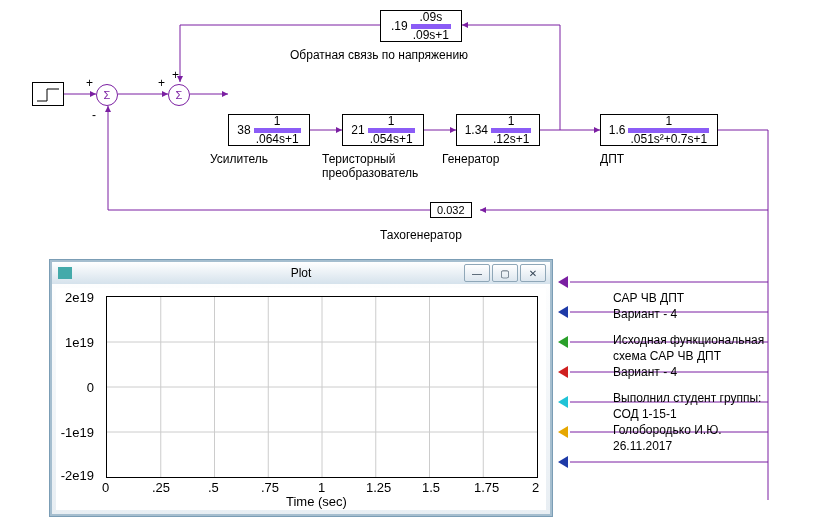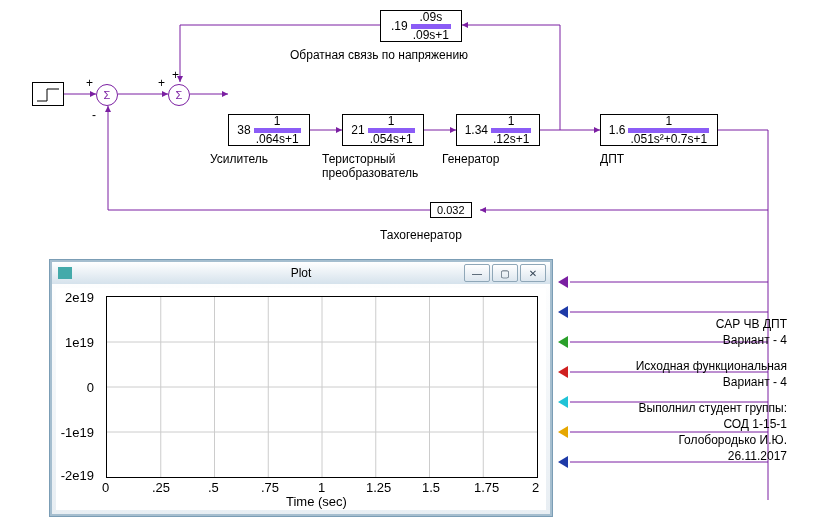--- a/index.html
+++ b/index.html
@@ -17,21 +17,21 @@
   .gainbox{position:absolute;border:1px solid #000;background:#fff;padding:1px 6px;font-size:11px;}
   .plotwin{position:absolute;border:2px solid #a5becf;background:linear-gradient(#ffffff,#e8eef3);box-shadow:0 0 0 1px #7b9db5;}
   .plot-titlebar{height:22px;background:linear-gradient(#ffffff,#d5e2ec);display:flex;align-items:center;font-size:12px;position:relative;}
   .plot-titlebar .ticon{width:14px;height:12px;background:#4aa;display:inline-block;margin:0 6px;}
   .plot-titlebar .ttl{position:absolute;left:0;right:0;text-align:center;pointer-events:none;}
   .winbtns{position:absolute;right:4px;top:2px;display:flex;gap:2px;}
   .winbtn{width:24px;height:16px;border:1px solid #8fa7b8;border-radius:2px;background:linear-gradient(#fff,#dde7ef);display:flex;align-items:center;justify-content:center;font-size:10px;color:#345;}
   .plotarea{position:relative;background:#fff;margin:4px;}
   .plotgrid{position:absolute;border:1px solid #000;}
   .tick{position:absolute;font-size:13px;color:#000;}
-  .info{position:absolute;right:26px;top:290px;width:190px;text-align:right;line-height:16px;margin-top:26px;}
+  .info{position:absolute;right:10px;top:290px;width:190px;text-align:left;line-height:16px;}
   .sign{position:absolute;font-size:12px;color:#000;}
   .arrowhead{fill:#7b1fa2;}
   .striangle{position:absolute;width:0;height:0;}
 </style>
 </head>
 <body>
 
 <div class="canvas">
 
   <svg width="813" height="530" style="position:absolute;left:0;top:0">
@@ -201,20 +201,21 @@
       <line x1="768" y1="432" x2="570" y2="432"></line>
       <line x1="768" y1="462" x2="570" y2="462"></line>
     </g>
   </svg>
 
   <div class="info">
     <div>САР ЧВ ДПТ</div>
     <div>Вариант - 4</div>
     <div style="height:10px"></div>
     <div>Исходная функциональная</div>
+    <div>схема САР ЧВ ДПТ</div>
     <div>Вариант - 4</div>
     <div style="height:10px"></div>
     <div>Выполнил студент группы:</div>
     <div>СОД 1-15-1</div>
     <div>Голобородько И.Ю.</div>
     <div>26.11.2017</div>
   </div>
 
 </div>
 

